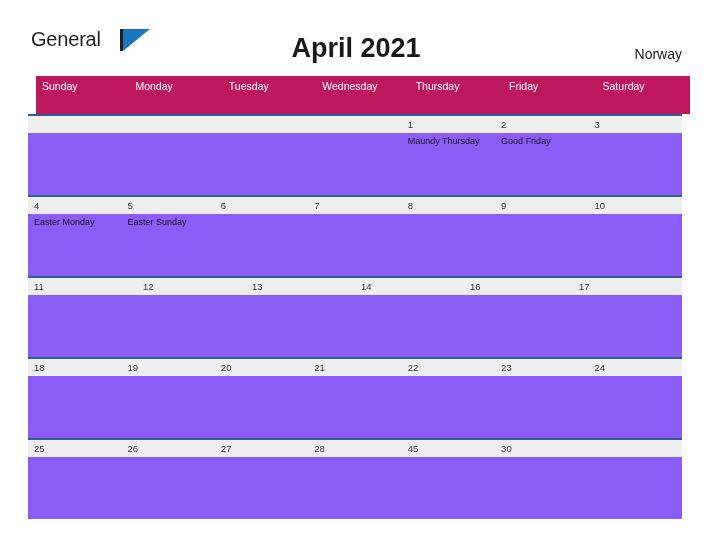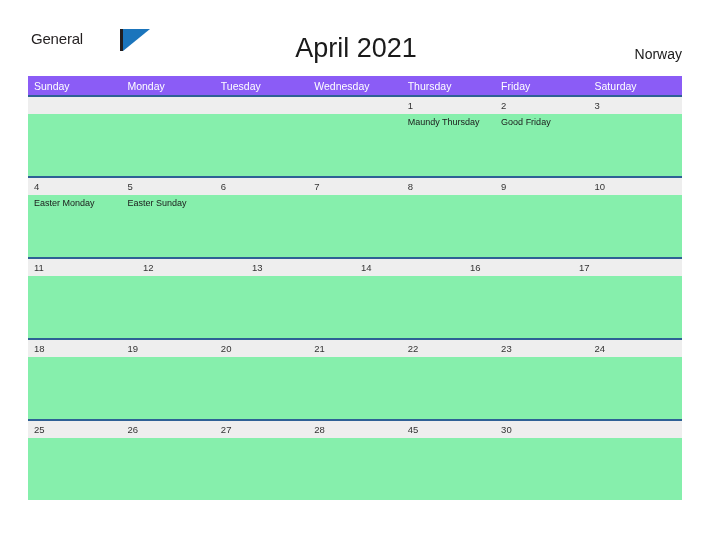--- a/index.html
+++ b/index.html
@@ -32,21 +32,21 @@
     position: absolute;
     left: 31px;
     top: 28px;
     width: 130px;
     height: 46px;
   }
   .logo-general {
     position: absolute;
     left: 0;
     top: 0;
-    font-size: 15px;
+    font-size: 20px;
     line-height: 22px;
     color: #231f20;
     letter-spacing: -0.2px;
     white-space: nowrap;
     text-align: center;
   }
   .logo-blue {
     position: absolute;
     left: 45px;
     top: 19px;
@@ -84,21 +84,21 @@
 
   .cal-title {
     position: absolute;
     left: 0;
     top: 31px;
     width: 712px;
     text-align: center;
     font-size: 27px;
     line-height: 34px;
     color: #1a1a1a;
-    font-weight: normal;
+    font-weight: bold;
   }
 
   .country {
     position: absolute;
     right: 30px;
     top: 45px;
     font-size: 14px;
     line-height: 18px;
     color: #1a1a1a;
     white-space: nowrap;
@@ -108,22 +108,23 @@
   
   .calendar {
     position: absolute;
     left: 28px;
     top: 76px;
     width: 654px;
   }
   .weekdays {
     display: flex;
     width: 654px;
-    height: 19px;
-    background: #8b5cf6;
+    height: 38px;
+    background: #be185d;
+    margin-left: 8px;
   }
   .weekday {
     flex: 1 1 0;
     font-size: 10.5px;
     line-height: 21px;
     color: #ffffff;
     padding-left: 6px;
     box-sizing: border-box;
     white-space: nowrap;
     overflow: hidden;
@@ -139,21 +140,21 @@
   .week-daterow {
     display: flex;
     width: 654px;
     height: 17px;
     background: #eeeeee;
   }
   .week-body {
     display: flex;
     width: 654px;
     height: 62px;
-    background: #86efac;
+    background: #8b5cf6;
   }
   .day-num {
     flex: 1 1 0;
     font-size: 9.5px;
     line-height: 17px;
     color: #333333;
     padding-left: 6px;
     box-sizing: border-box;
     white-space: nowrap;
     overflow: hidden;

